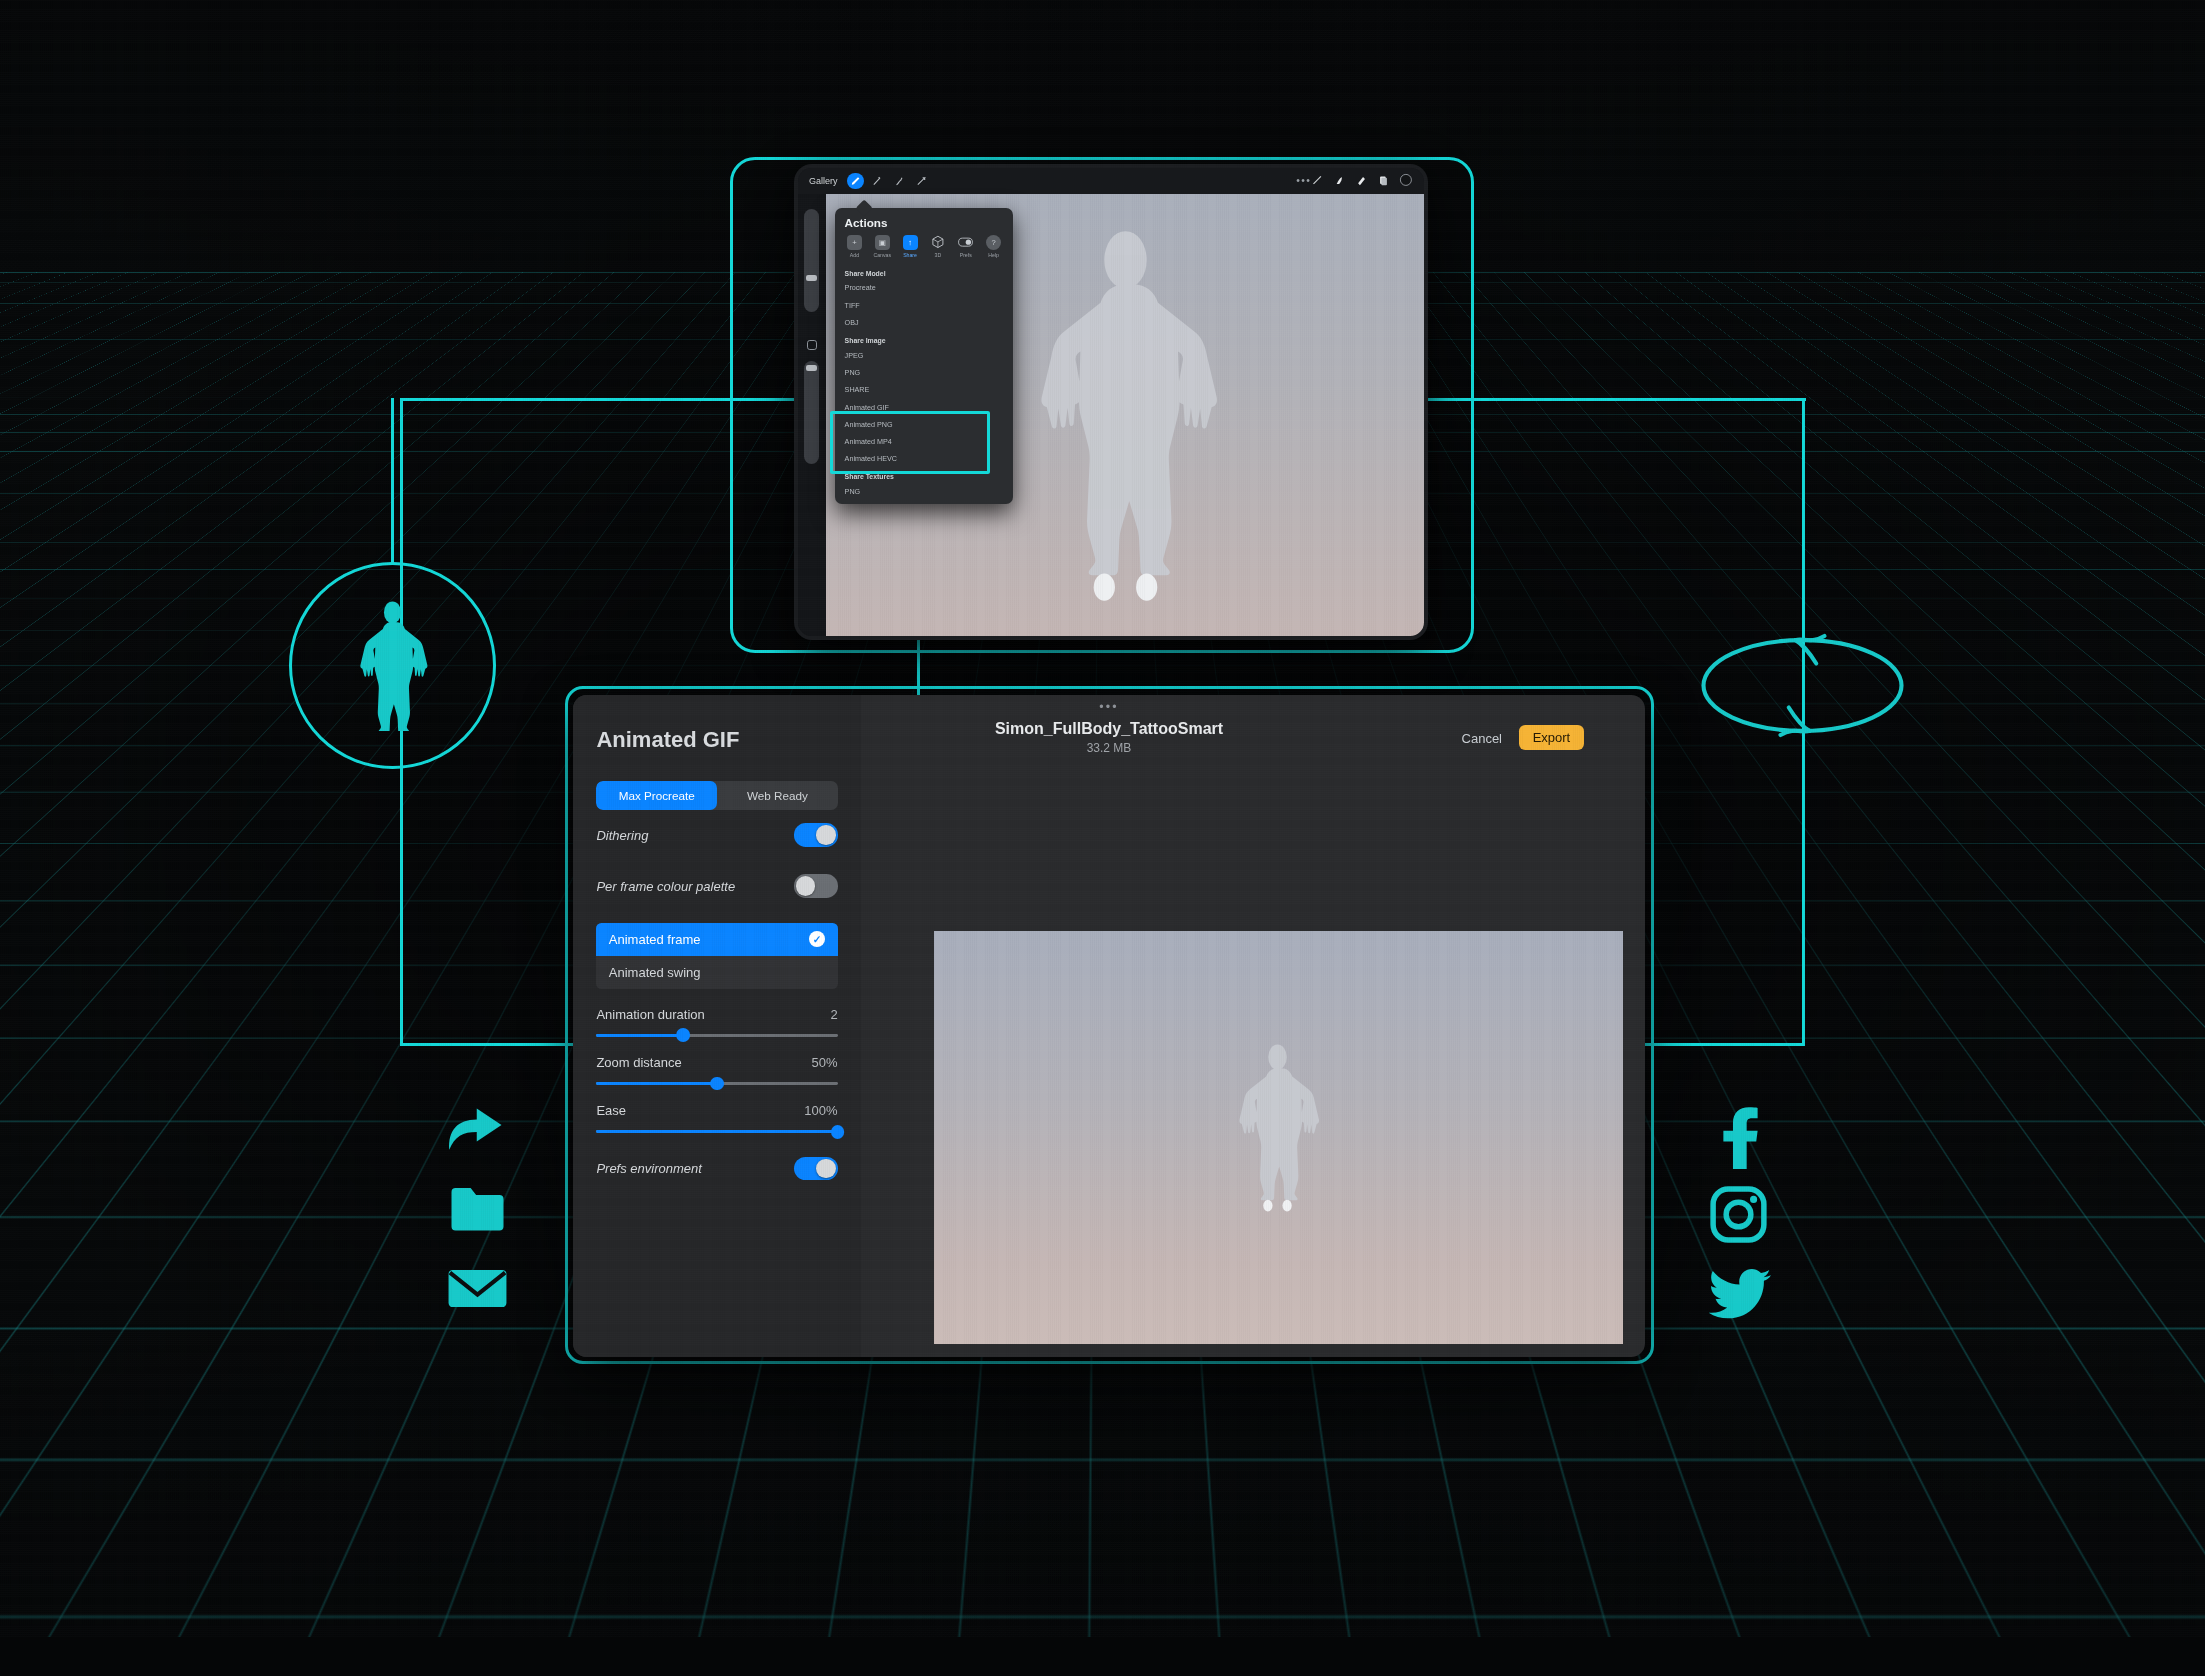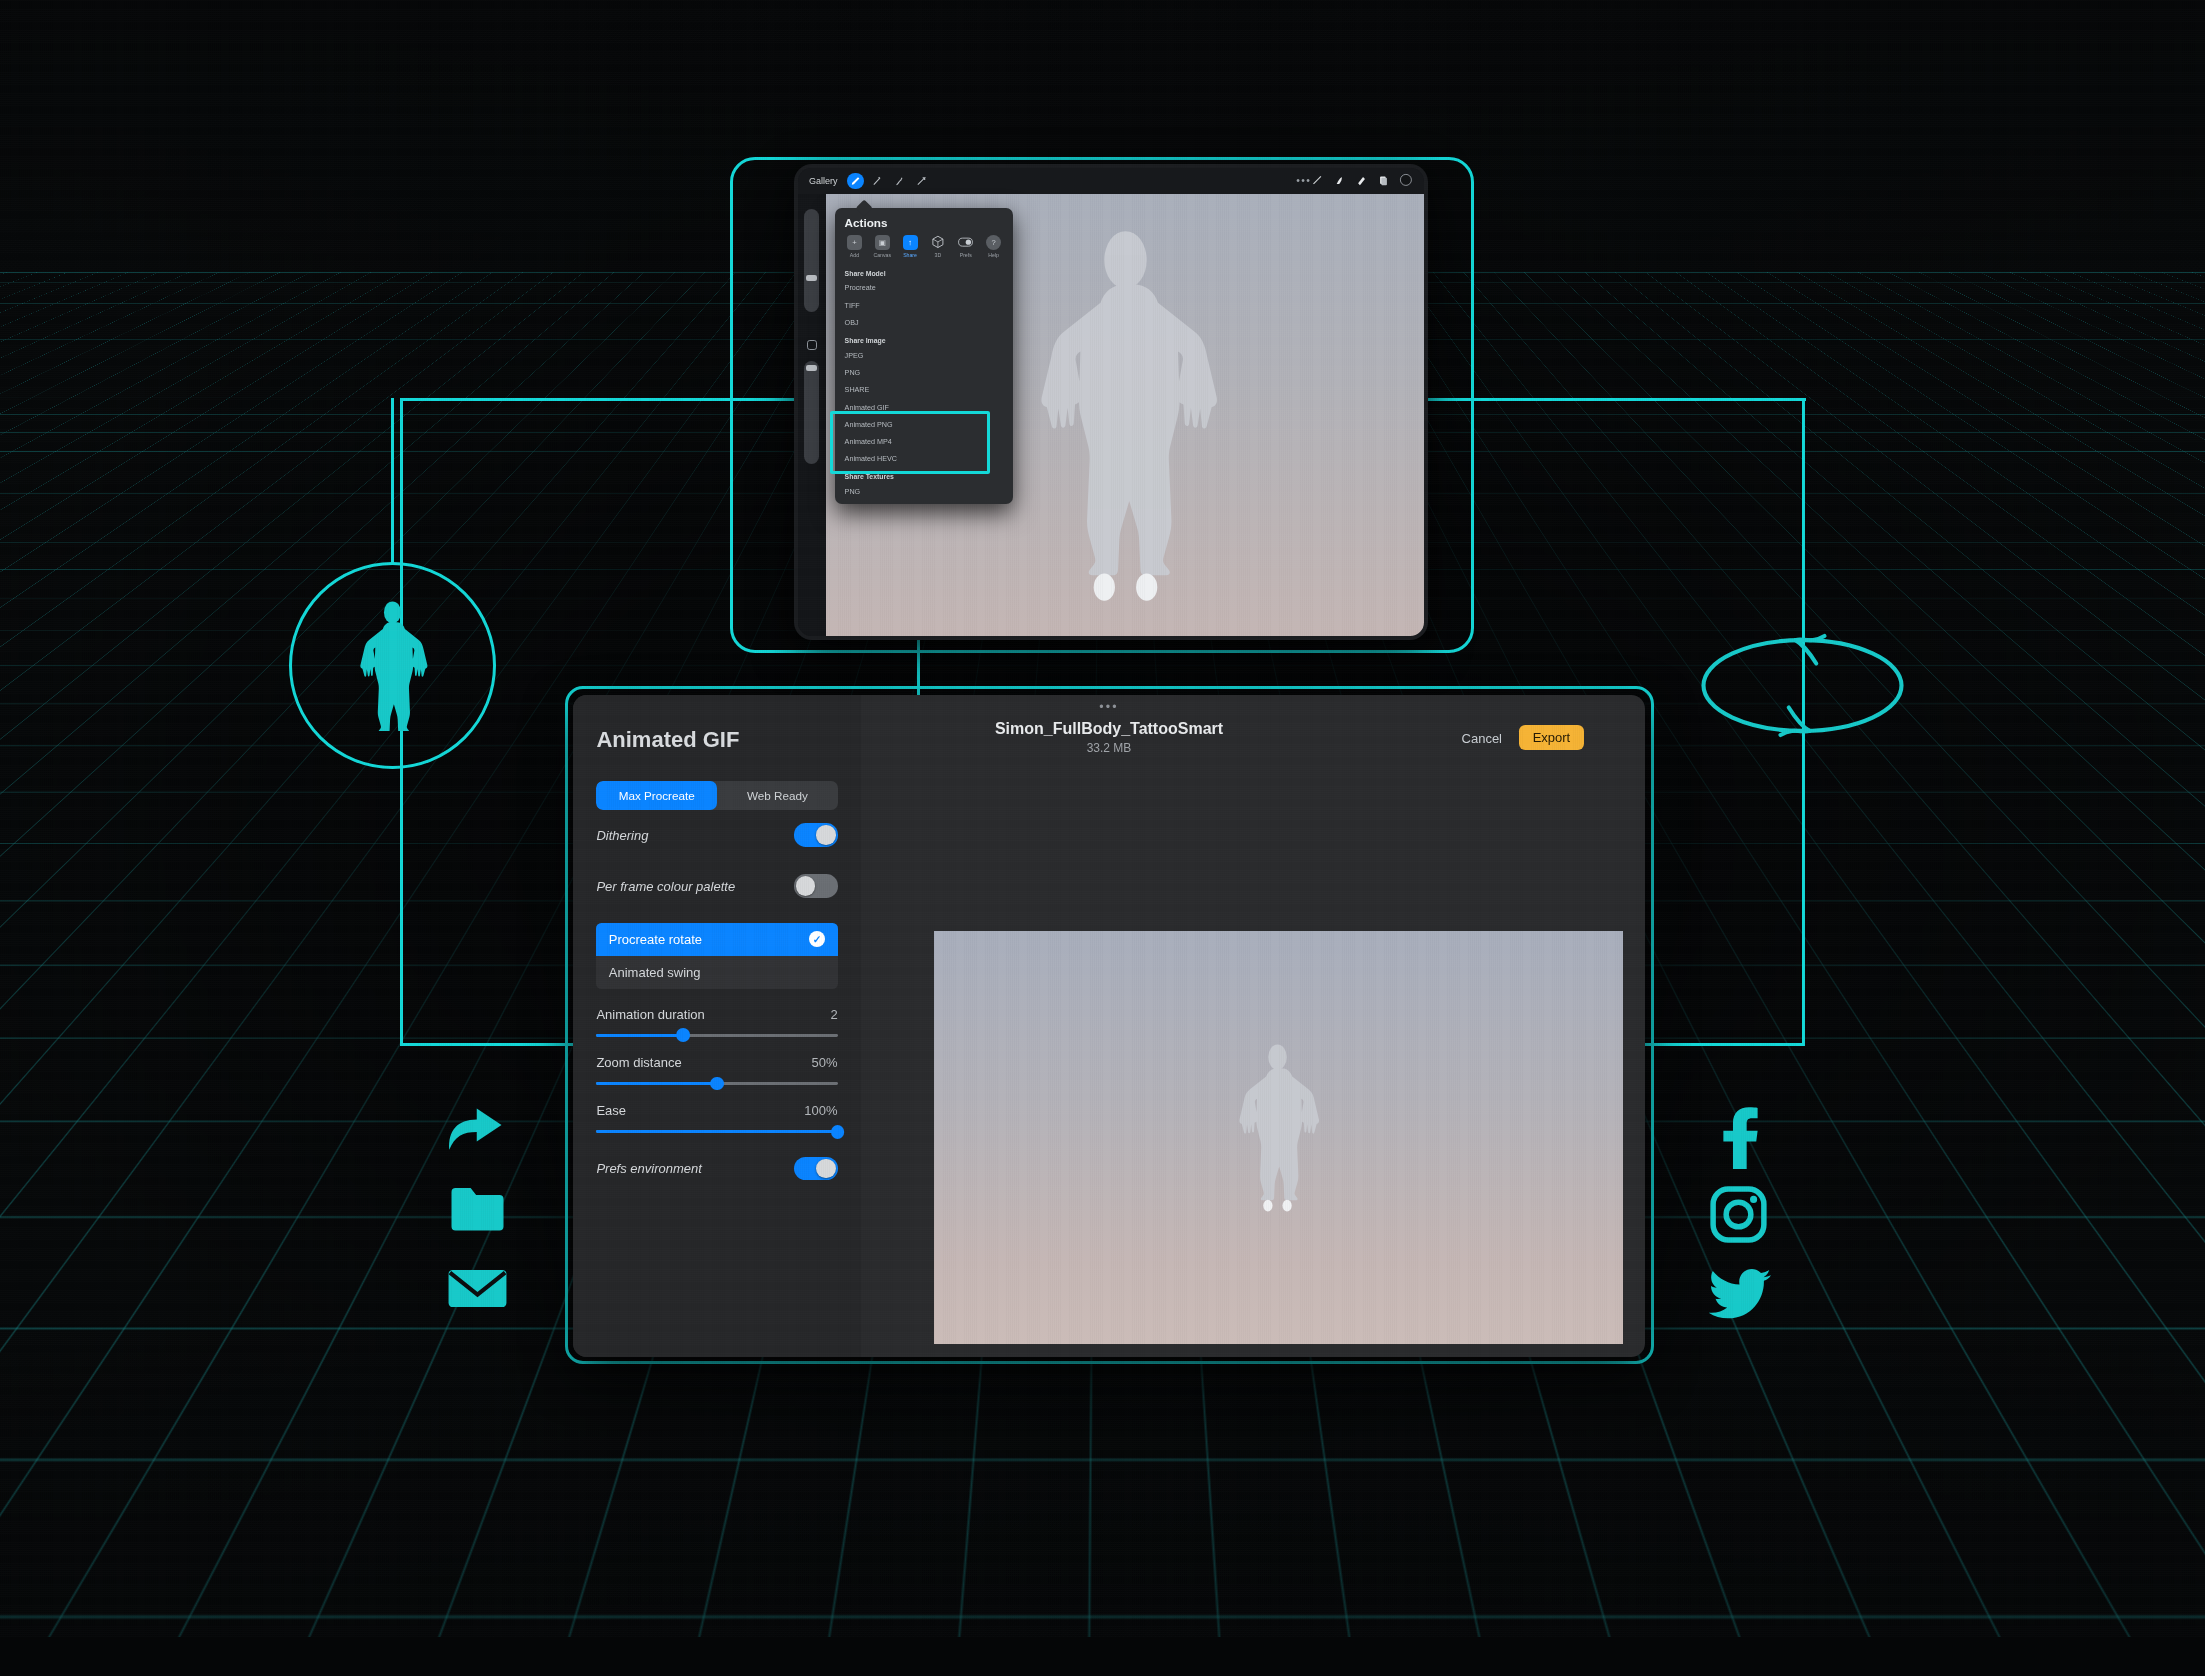--- a/index.html
+++ b/index.html
@@ -378,21 +378,21 @@
 
       <div class="row">
         <span class="row-label">Per frame colour palette</span>
         <span class="tgl off">
             <i></i>
           </span>
       </div>
 
       <div class="optlist">
         <div class="opt sel">
-          <span>Procreate rotate</span>
+          <span>Animated frame</span>
           <span class="chk">✓</span>
         </div>
         <div class="opt">
           <span>Animated swing</span>
         </div>
       </div>
 
       <div class="slider-block">
         <div class="slider-head">
           <span class="lbl">Animation duration</span>

